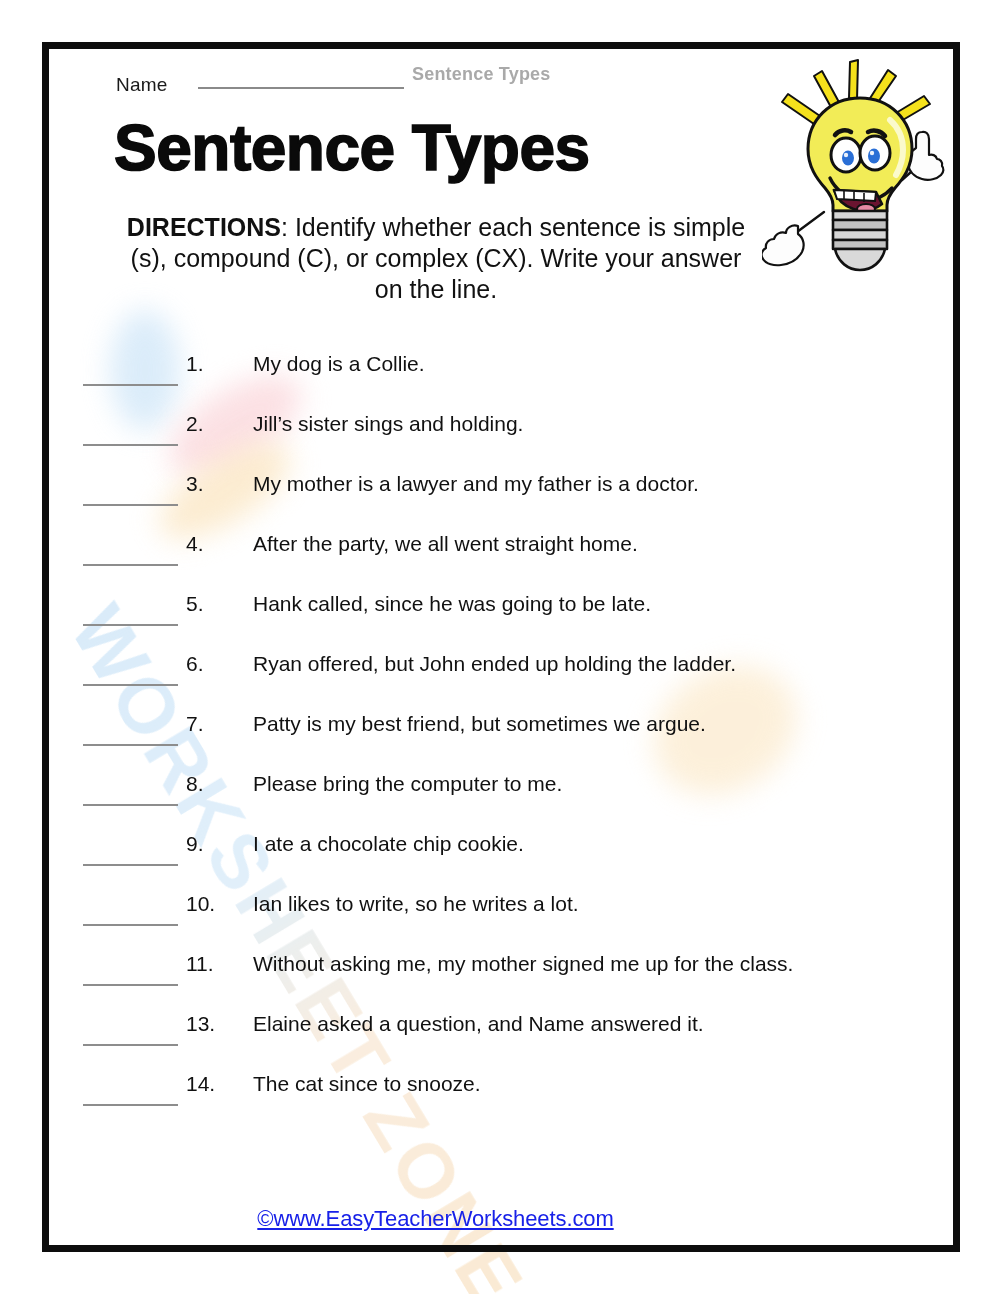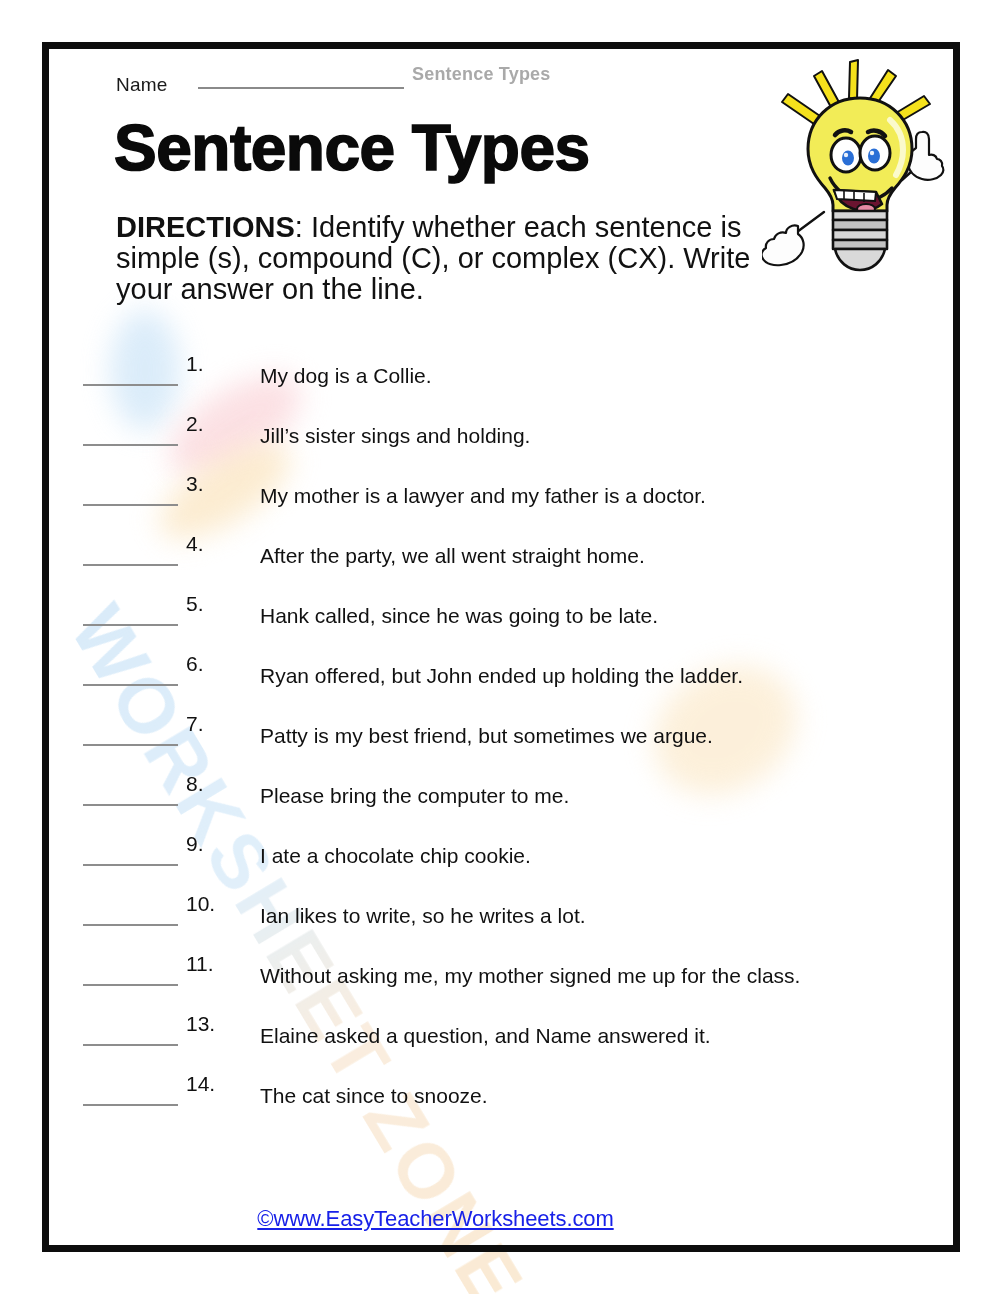--- a/index.html
+++ b/index.html
@@ -122,24 +122,25 @@
     z-index: 3;
     -webkit-text-stroke: 1.6px #0a0a0a;
   }
 
   
   .directions {
     position: absolute;
     left: 116px;
     top: 212px;
     width: 640px;
-    font-size: 29px;
+    font-size: 25px;
     line-height: 31px;
     color: #111111;
     z-index: 3;
+    text-align: center;
   }
   .directions b { font-weight: bold; }
 
   
   .qlist {
     position: absolute;
     left: 0;
     top: 352px;
     width: 1000px;
     z-index: 3;
@@ -160,26 +161,25 @@
     position: absolute;
     left: 186px;
     top: 0;
     width: 52px;
     text-align: left;
     font-size: 21px;
     color: #111111;
   }
   .qtext {
     position: absolute;
-    left: 260px;
+    left: 253px;
     top: 0;
     font-size: 21px;
     color: #111111;
     white-space: nowrap;
-    margin-top: 12px;
   }
 
   
   .footer {
     position: absolute;
     left: 0;
     top: 1206px;
     width: 871px;
     text-align: center;
     z-index: 3;

